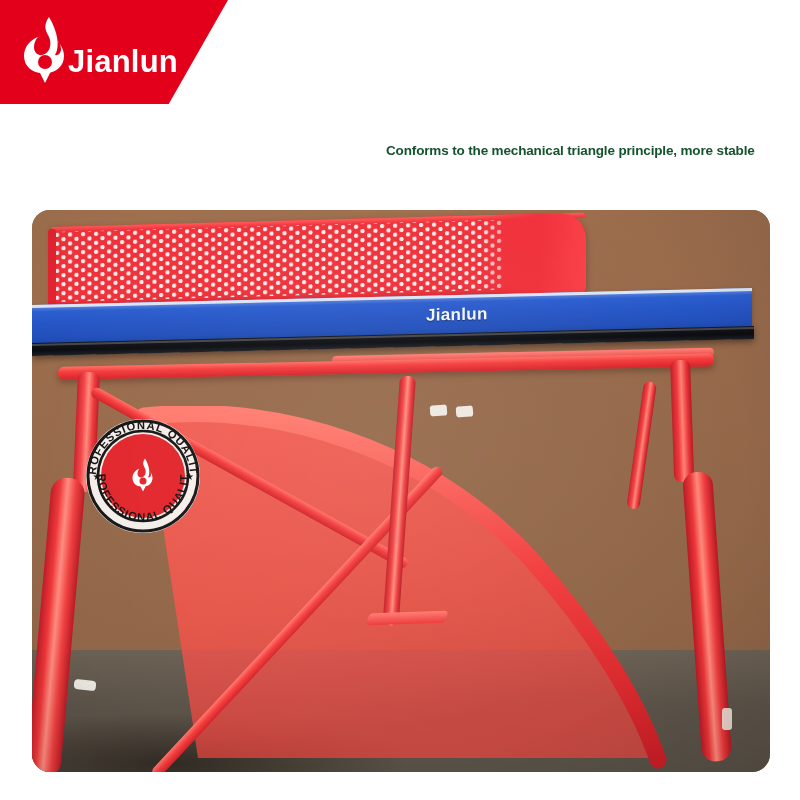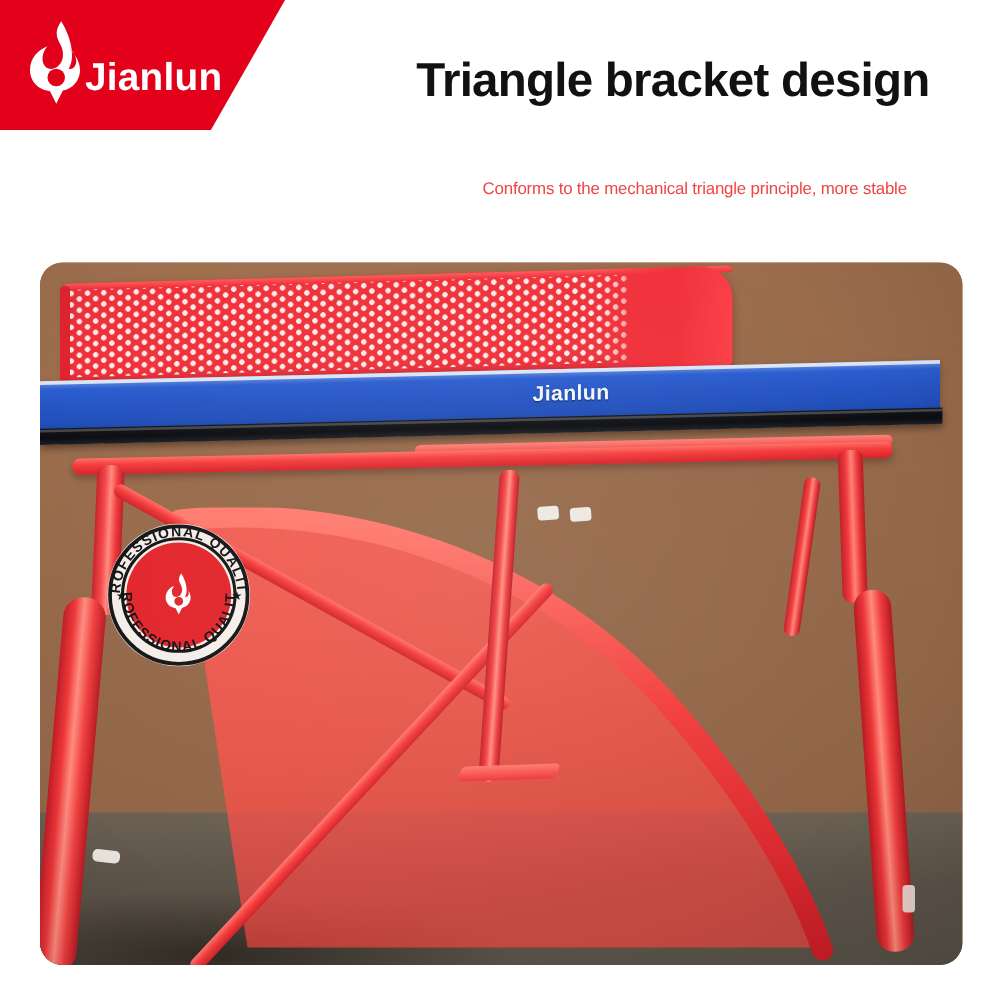--- a/index.html
+++ b/index.html
@@ -64,22 +64,22 @@
     letter-spacing: -0.6px;
     line-height: 1.05;
     font-family: "Liberation Sans", sans-serif;
     white-space: nowrap;
   }
   .subheadline {
     position: absolute;
     left: 386px; top: 143px;
     width: 400px;
     font-size: 13.5px;
-    font-weight: normal;
-    color: #ef4444;
+    font-weight: bold;
+    color: #14532d;
     letter-spacing: -0.15px;
     font-family: "Liberation Sans", sans-serif;
     white-space: nowrap;
   }
 
   
   .photo {
     position: absolute;
     left: 32px; top: 210px;
     width: 738px; height: 562px;
@@ -385,21 +385,20 @@
         <svg viewBox="0 0 56 72" width="56" height="72" aria-hidden="true">
           <path d="M33 3 C26 13 31 18 33 23 C36 30 34 37 29 40 C24 43 18 40 18 33 C18 27 22 23 22 23 C14 26 8 33 8 42 C8 52 16 59 26 59 L30 59 C40 59 48 52 48 42 C48 34 43 29 40 25 C43 28 45 31 45 35 C45 39 42 42 39 41 C44 33 42 18 33 3 Z" fill="#ffffff"></path>
           <path d="M23 57 L35 57 L29 69 Z" fill="#ffffff"></path>
           <circle cx="29" cy="48" r="7" fill="#E2001A"></circle>
         </svg>
       </div>
       <div class="brand-name">Jianlun</div>
     </div>
   </div>
 
-  <div class="headline">Triangle bracket design</div>
   <div class="subheadline">Conforms to the mechanical triangle principle, more stable</div>
 
   <div class="photo">
 
     <div class="photo-wall"></div>
     <div class="photo-floor">
       <div class="photo-floor-shadow"></div>
     </div>
 
     <div class="tri-membrane">

